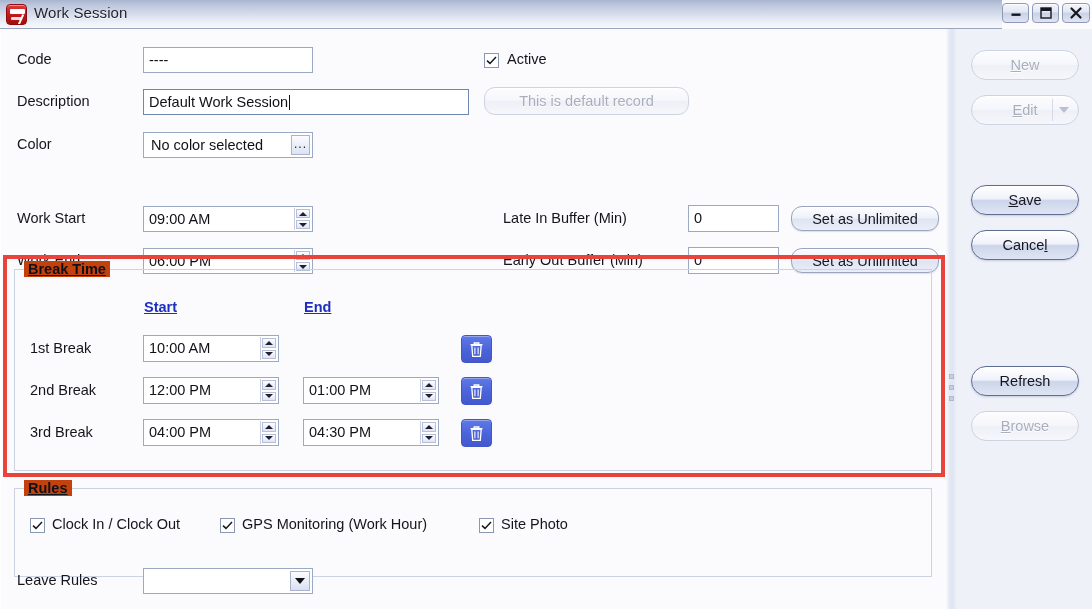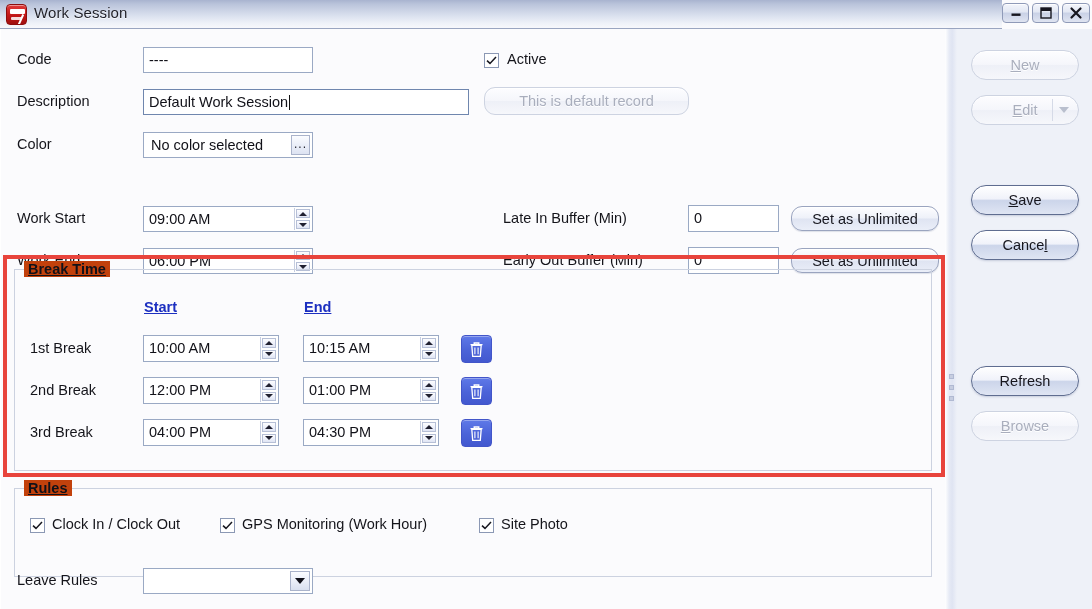--- a/index.html
+++ b/index.html
@@ -359,31 +359,20 @@
       <span>10:00 AM</span>
       <div class="spin" style="right:1px;">
         <div>
             <span class="ar up"></span>
           </div>
         <div>
             <span class="ar dn"></span>
           </div>
       </div>
     </div>
-    <div class="tbox" style="left:302px; top:306px; width:136px; height:27px;">
-      <span>10:15 AM</span>
-      <div class="spin" style="right:1px;">
-        <div>
-            <span class="ar up"></span>
-          </div>
-        <div>
-            <span class="ar dn"></span>
-          </div>
-      </div>
-    </div>
     <div class="trash-btn" style="left:460px; top:306px;">
       <svg width="15" height="17" viewBox="0 0 15 17">
         <path d="M1.5,3.6 L13.5,3.6 M5.2,3.6 L5.2,2 L9.8,2 L9.8,3.6" fill="none" stroke="#fff" stroke-width="1.3"></path>
         <path d="M2.8,4.4 L3.7,15.3 L11.3,15.3 L12.2,4.4 Z" fill="none" stroke="#fff" stroke-width="1.3"></path>
         <path d="M5.9,6.6 L5.9,13.2 M9.1,6.6 L9.1,13.2" fill="none" stroke="#fff" stroke-width="1.1"></path>
       </svg>
     </div>
 
     <div class="lbl" style="left:29px; top:353px;">2nd Break</div>
     <div class="tbox" style="left:142px; top:348px; width:136px; height:27px;">

